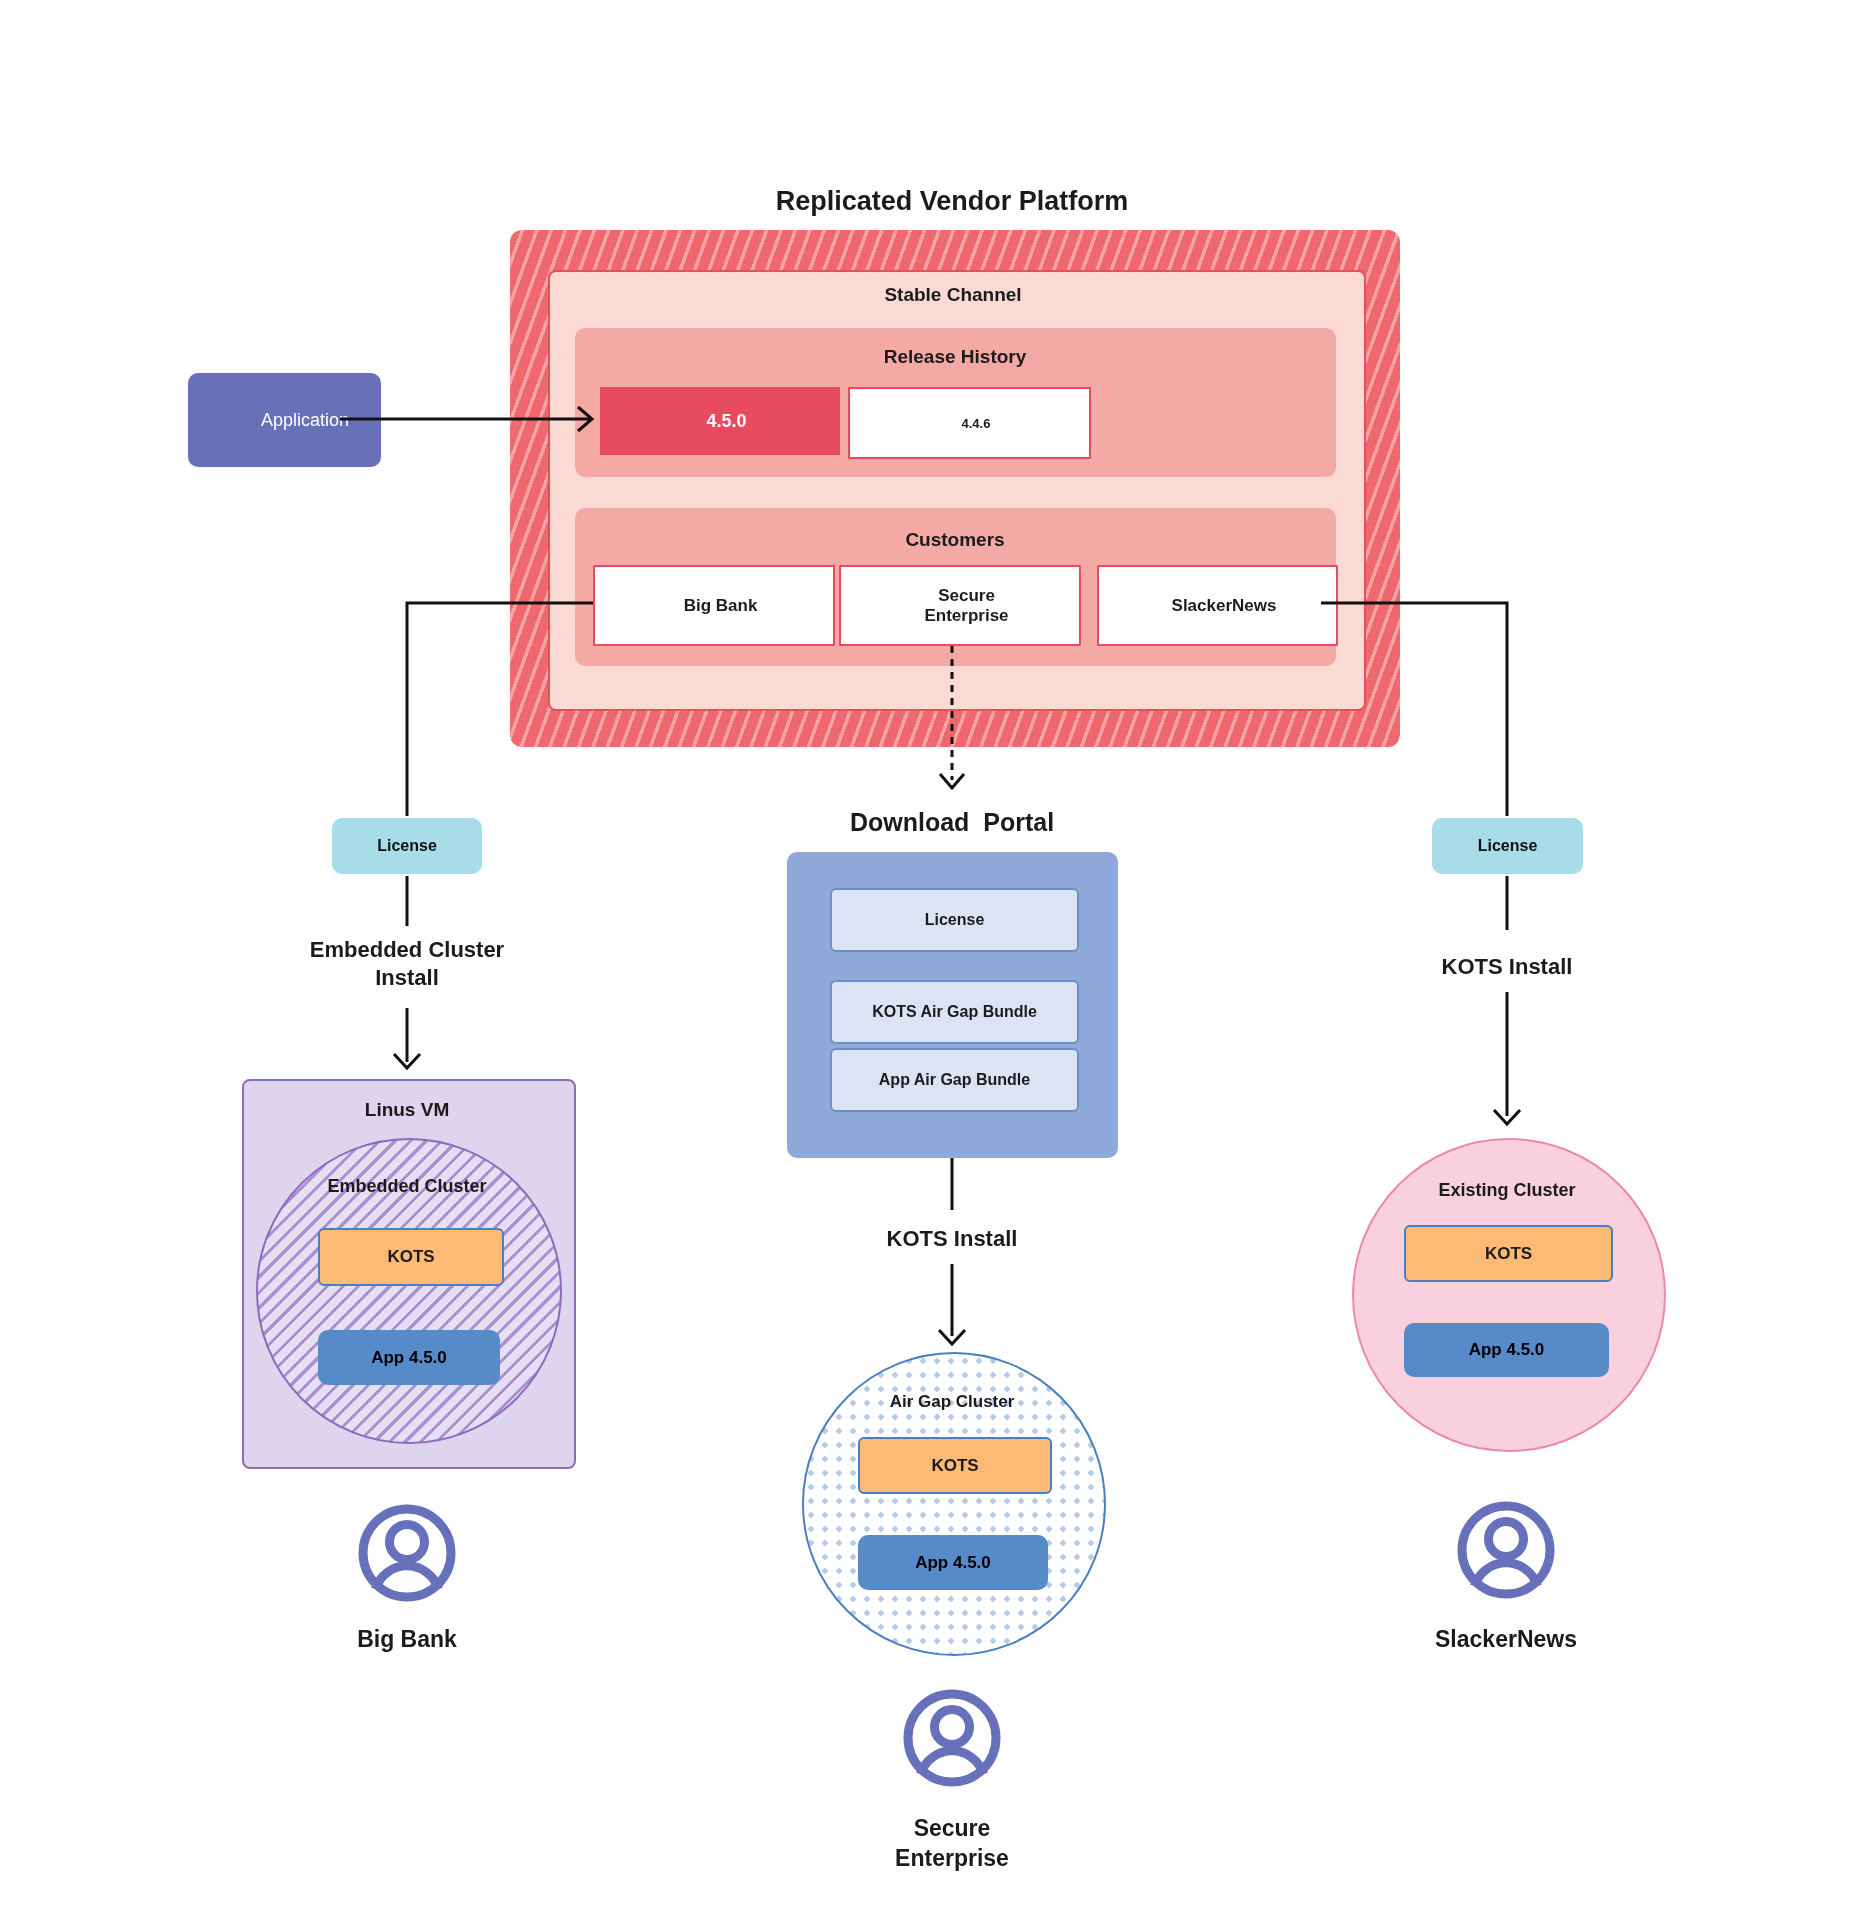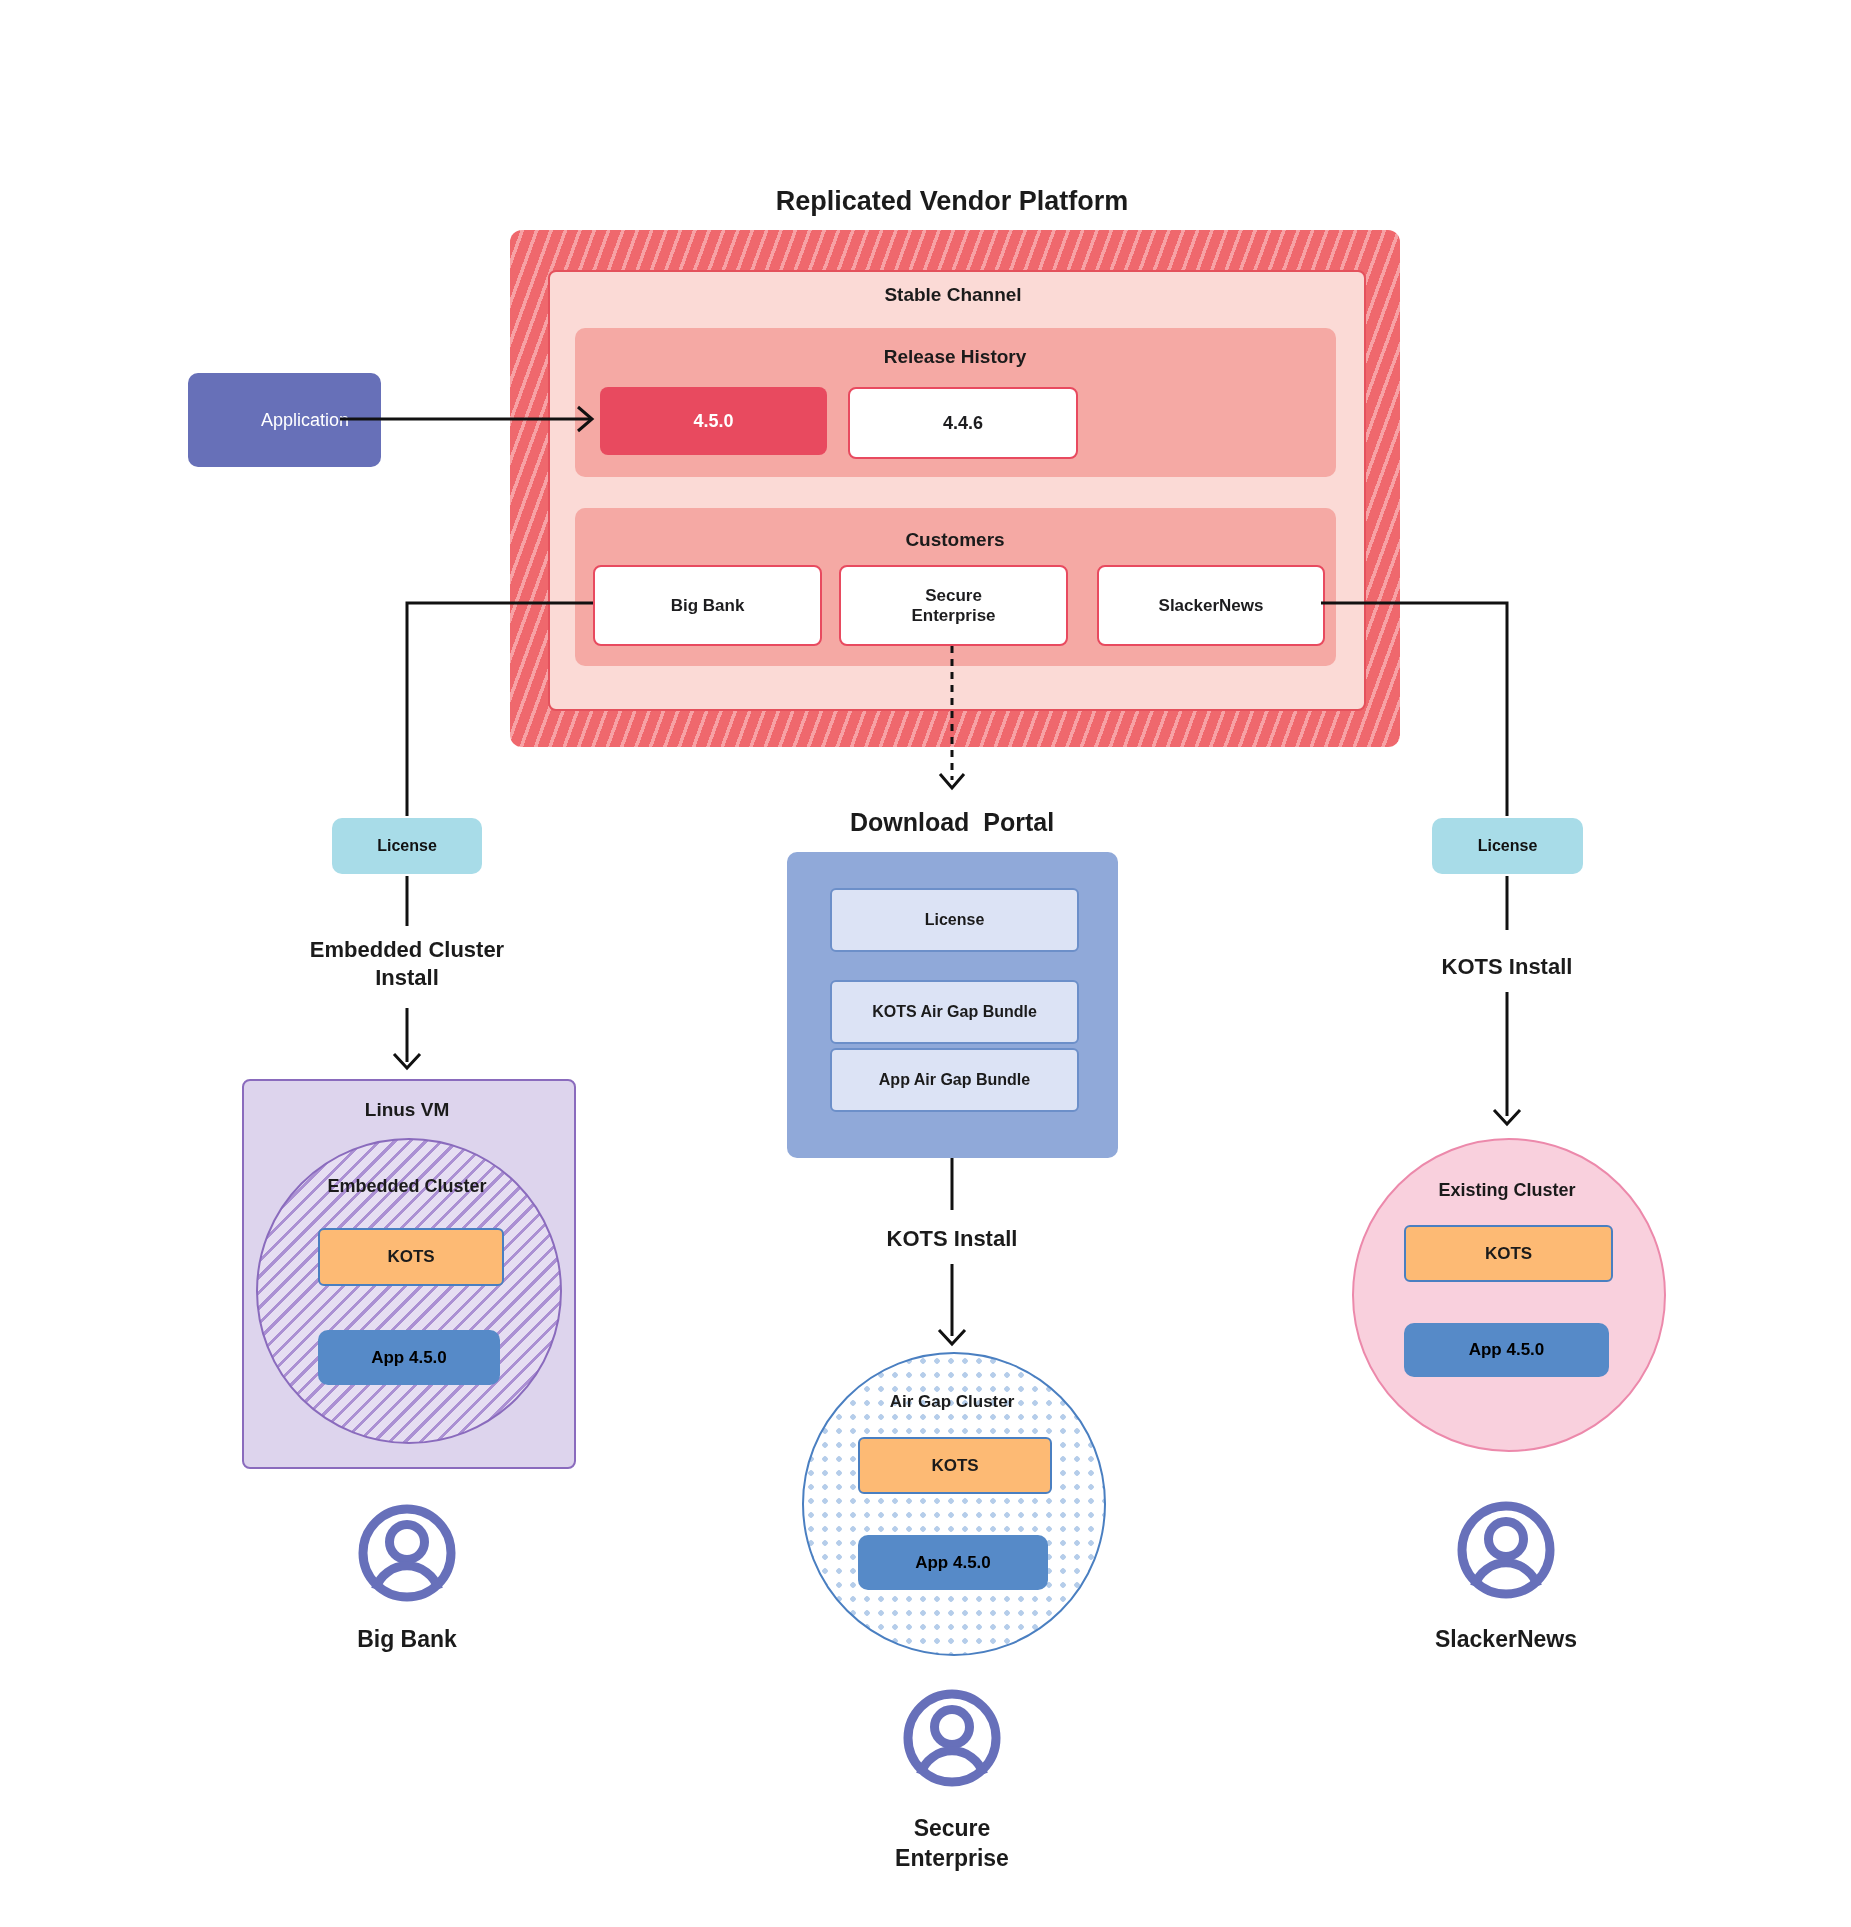--- a/index.html
+++ b/index.html
@@ -16,23 +16,23 @@
   .user-lbl{font-size:23px;font-weight:600;}
 
   .hatch-red{
     background:repeating-linear-gradient(110deg,#ef686d 0px,#ef686d 10px,#f7a2a5 10px,#f7a2a5 13.5px);
     border-radius:12px;
   }
   .panel-pink{background:#fbdad6;border:2px solid #e4515c;border-radius:8px;}
   .section-pink{background:#f5a9a4;border-radius:10px;}
 
   .chip{display:flex;align-items:center;justify-content:center;text-align:center;
-        font-size:17px;font-weight:600;border-radius:8px;white-space:pre-line;}
+        font-size:17px;font-weight:600;border-radius:1px;white-space:pre-line;padding-left:13px;}
   .chip-release-current{background:#e84a5f;color:#ffffff;font-size:18px;}
-  .chip-release-prev{background:#ffffff;border:2px solid #e84a5f;color:#1d1d1f;font-size:18px;}
+  .chip-release-prev{background:#ffffff;border:2px solid #e84a5f;color:#1d1d1f;font-size:13px;}
   .chip-customer{background:#ffffff;border:2px solid #e84a5f;color:#1d1d1f;}
 
   .app-box{background:#6770b8;color:#fff;border-radius:10px;display:flex;align-items:center;justify-content:center;
            font-size:18px;font-weight:500;padding-left:41px;}
   .license-box{background:#a8dce8;border-radius:10px;display:flex;align-items:center;justify-content:center;
            font-size:16px;font-weight:600;color:#111;}
 
   .portal-box{background:#90a9d9;border-radius:10px;}
   .portal-item{position:absolute;background:#dce3f5;border:2px solid #6c8fc9;border-radius:6px;
            display:flex;align-items:center;justify-content:center;font-size:16px;font-weight:600;color:#1b1b1b;}

